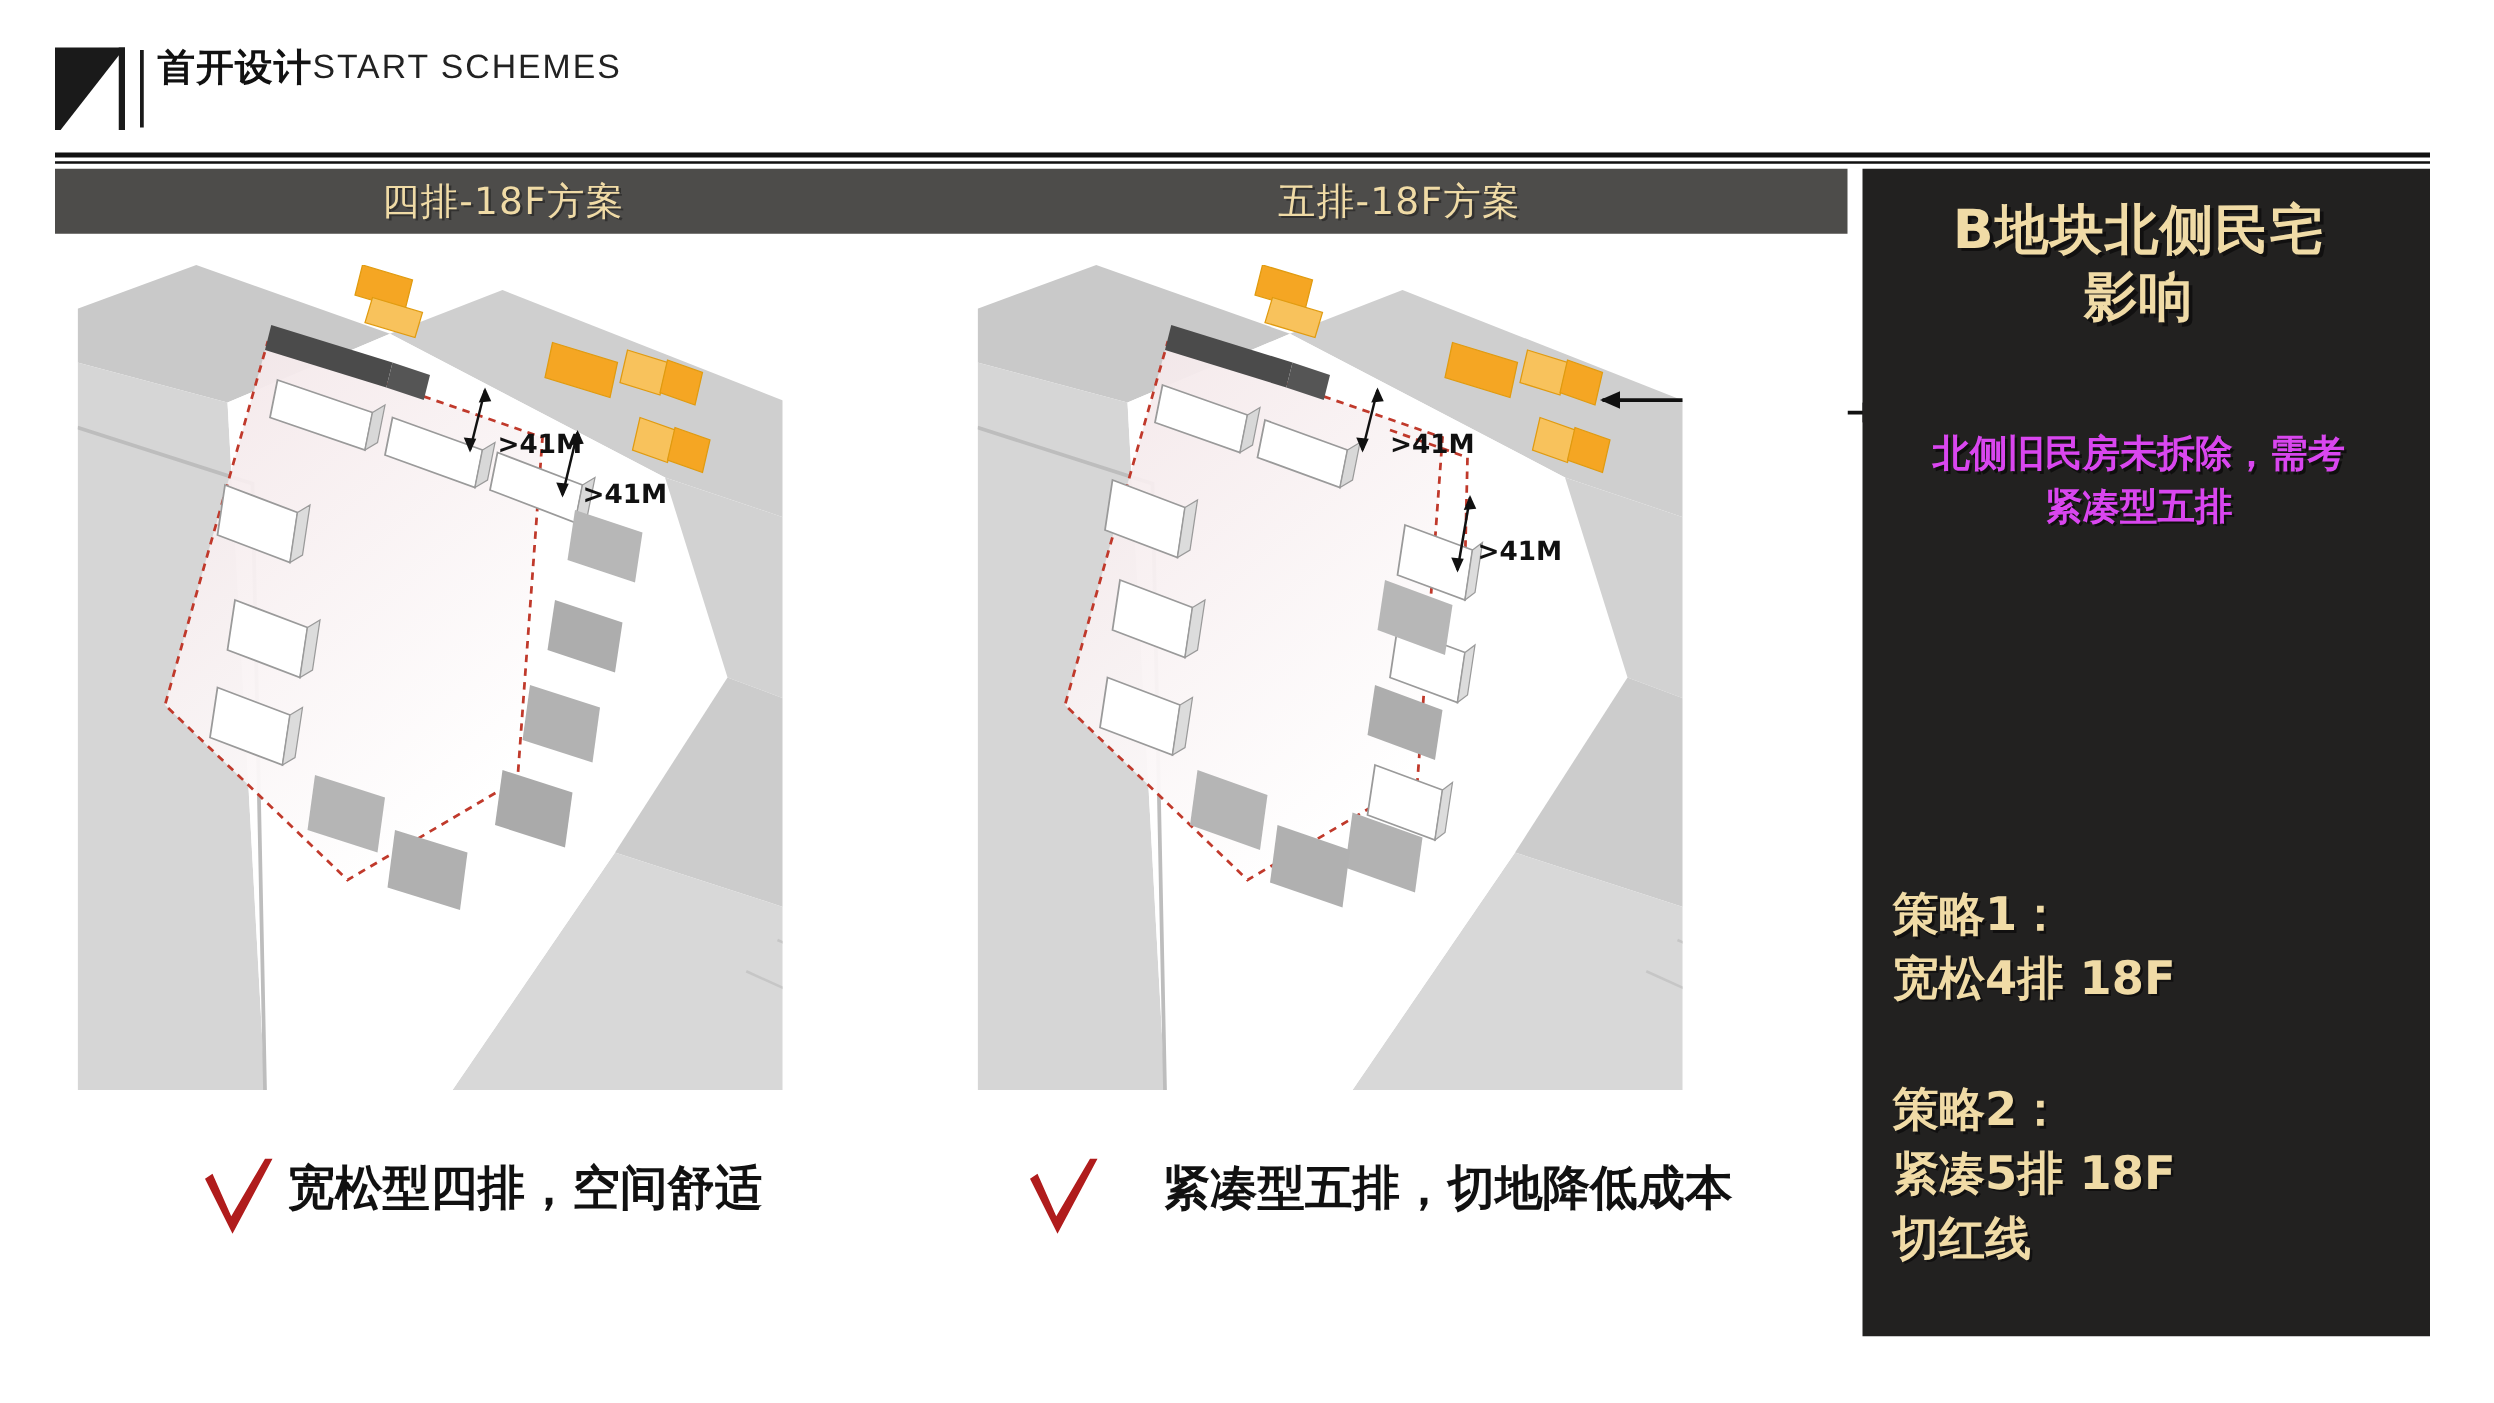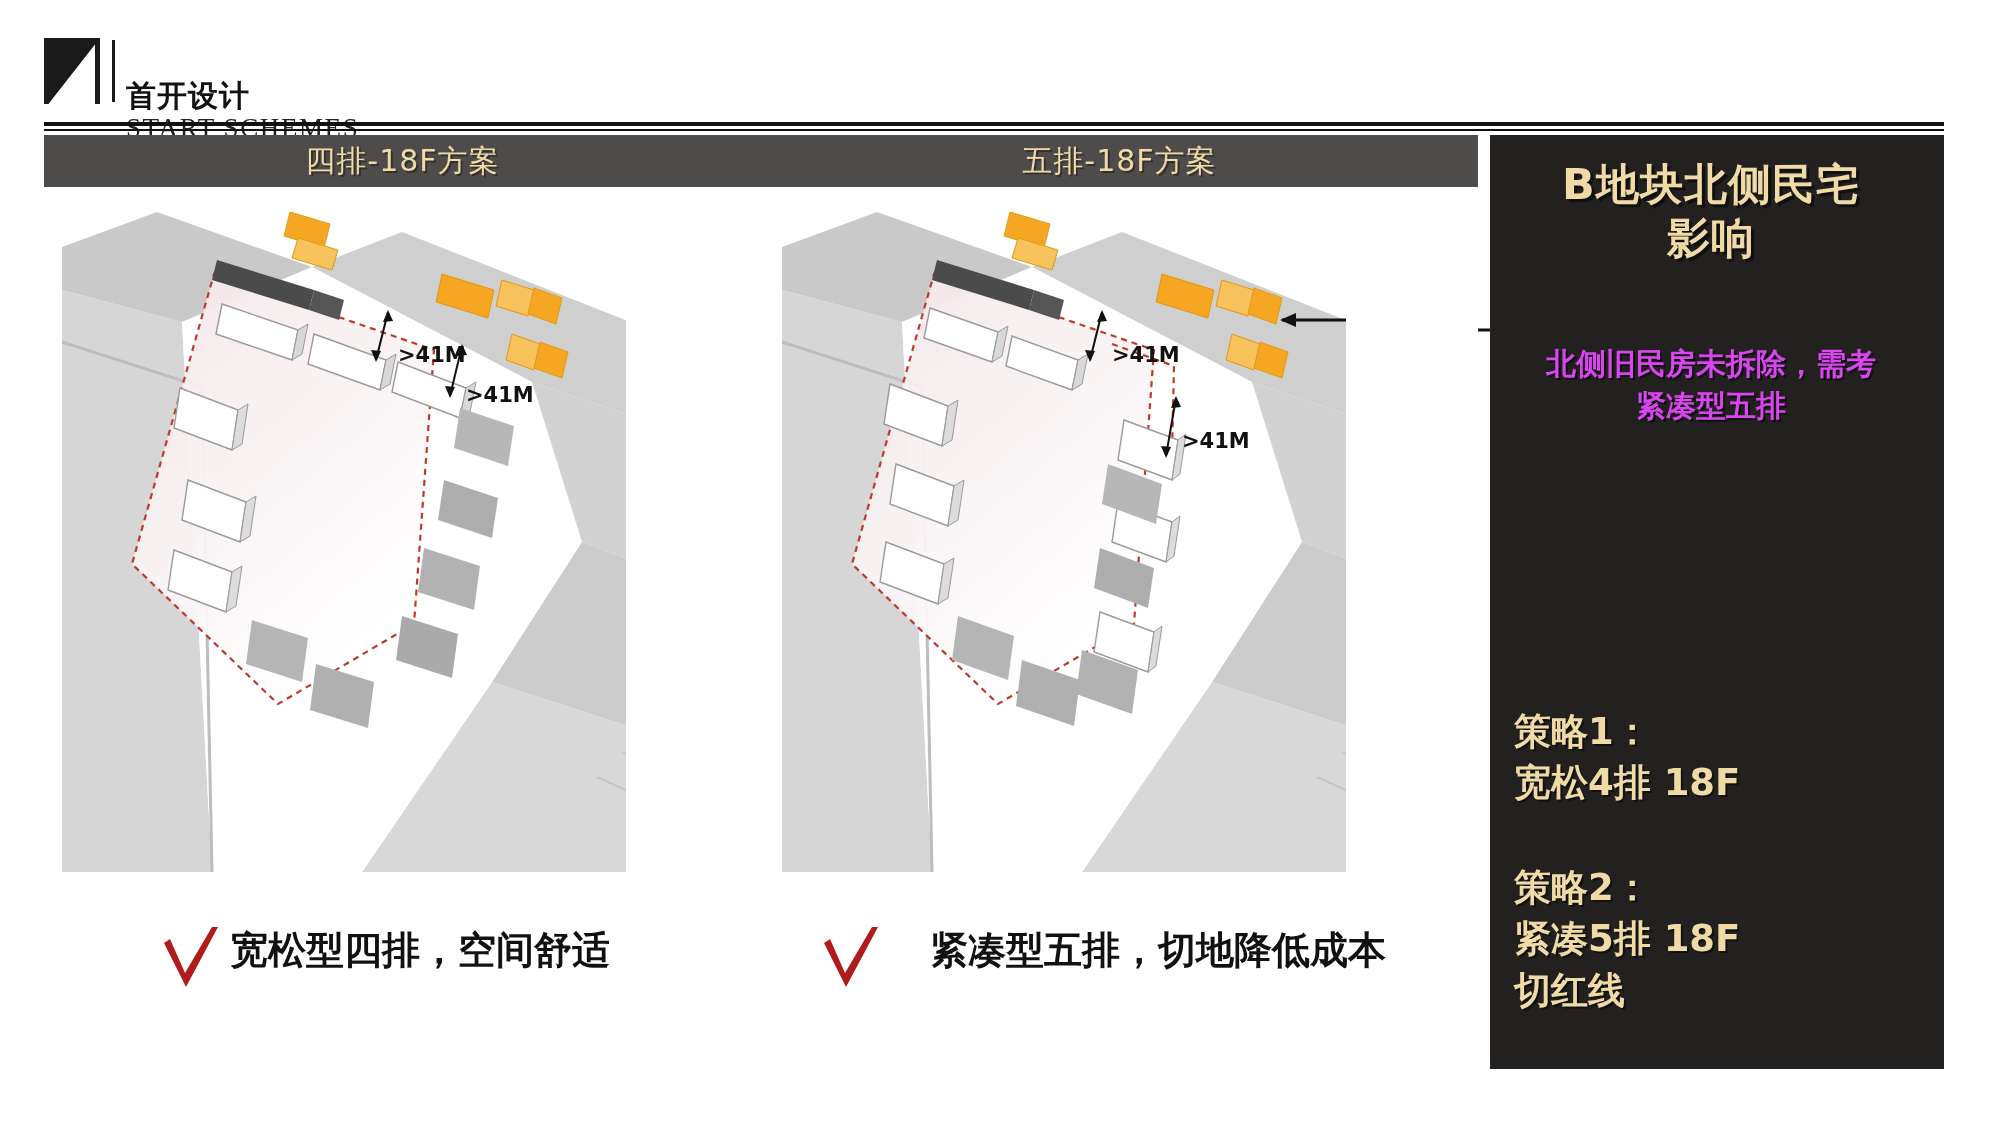--- a/index.html
+++ b/index.html
@@ -15,28 +15,28 @@
   .logo-block { position: absolute; left: 44px; top: 38px; display: flex; align-items: flex-start; }
   .logo-mark { width: 56px; height: 66px; position: relative; }
   .logo-mark .sq { position: absolute; inset: 0; background: #1a1a1a; }
   .logo-mark .tri {
     position: absolute; inset: 0;
     background: #ffffff;
     clip-path: polygon(100% 0, 100% 100%, 8% 100%);
   }
   .logo-mark .bar { position: absolute; right: 0; top: 0; width: 5px; height: 100%; background: #1a1a1a; }
   .logo-divider { width: 3px; height: 62px; background: #1a1a1a; margin: 2px 11px 0 12px; }
-  .logo-text { display: flex; flex-direction: column; justify-content: center; margin-top: 41px; }
+  .logo-text { display: flex; flex-direction: row; justify-content: center; }
   .logo-cn {
     font-size: 30px; font-weight: bold; color: #111; letter-spacing: 1px;
     line-height: 34px; font-family: "DejaVu Sans", sans-serif;
   }
   .logo-en {
     font-size: 27px; color: #222; letter-spacing: 1.6px; line-height: 30px;
-    font-family: Liberation Serif, serif; font-weight: 300;
+    font-family: Liberation Sans, sans-serif; font-weight: 300;
   }
 
   
   .rule-thick { position: absolute; left: 44px; top: 122px; width: 1900px; height: 4px; background: #111; }
   .rule-thin  { position: absolute; left: 44px; top: 129px; width: 1900px; height: 2px; background: #111; }
 
   
   .header-band {
     position: absolute; left: 44px; top: 135px; width: 1434px; height: 52px;
     background: #4d4c4a; display: flex;

